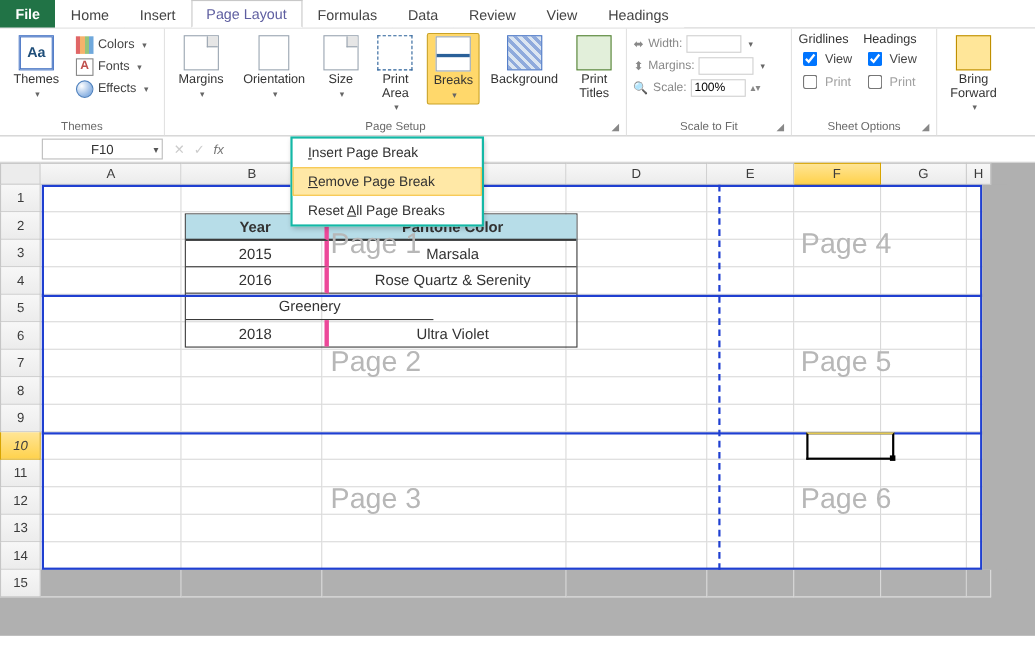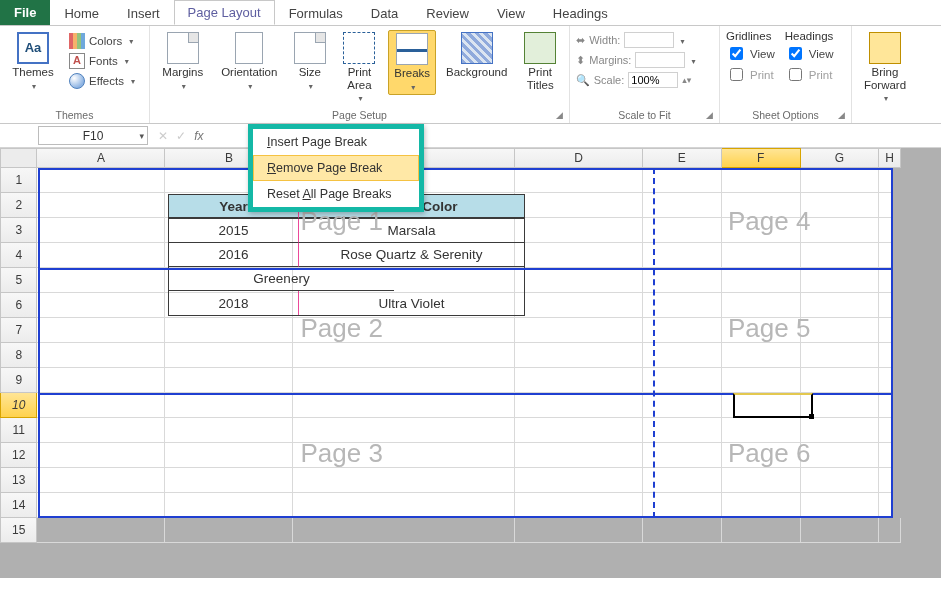--- a/index.html
+++ b/index.html
@@ -38,21 +38,21 @@
   .ic.breaks{position:relative;}
   .ic.bg{background:repeating-linear-gradient(45deg,#8faadc,#8faadc 3px,#dbe5f1 3px,#dbe5f1 6px);border:1px solid #4472c4;}
   .ic.titles{background:#e2efda;border:1px solid #548235;}
   .ic.forward{background:#ffe699;border:1px solid #bf8f00;}
   .spin-row{display:flex;align-items:center;gap:4px;font-size:11px;color:#888;}
   .spin-row input{width:50px;height:16px;border:1px solid #d0d0d0;font-size:11px;padding:0 2px;background:#fff;}
   .check-row{display:flex;align-items:center;gap:4px;font-size:11.5px;color:#444;}
   .check-row.dim{color:#a0a0a0;}
   .caret-r::after{content:"▾";font-size:8px;margin-left:2px;color:#666;}
   
-  .dropdown{position:absolute; left:248px; top:124px; width:176px; background:#fff; border:5px solid #14b8a6; box-shadow:1px 2px 5px rgba(0,0,0,.25); z-index:50;}
+  .dropdown{position:absolute; left:264px; top:124px; width:176px; background:#fff; border:2px solid #14b8a6; box-shadow:1px 2px 5px rgba(0,0,0,.25); z-index:50;}
   .dropdown .item{padding:6px 14px; font-size:12.5px; color:#333; display:flex; align-items:center;}
   .dropdown .item.hover{background:#ffe8a6; border:1px solid #f5c242; padding:5px 13px;}
   .ul{text-decoration:underline;}
   
   .namebar{display:flex;align-items:center;border-bottom:1px solid #d4d4d4;height:24px;background:#fff;}
   .namebox{width:110px;border:1px solid #bcbcbc;margin:2px 0 2px 38px;height:19px;display:flex;align-items:center;padding:0 6px;font-size:12px;background:#fff;position:relative;text-align:center;justify-content:center;}
   .namebox .arrow{position:absolute;right:3px;font-size:9px;color:#555;}
   .fx-area{display:flex;align-items:center;margin-left:10px;gap:8px;color:#9a9a9a;}
   .fx{font-style:italic;color:#777;font-size:12px;}
   
@@ -68,21 +68,21 @@
   .rh.sel{background:linear-gradient(#ffe595,#ffd24d);border-color:#d8a400;font-style:italic;}
   .cell{border-right:1px solid #d9d9d9;border-bottom:1px solid #d9d9d9;position:relative;}
   
   .overlay{position:absolute;pointer-events:none;}
   .solid-blue{border:2px solid #1f3fd1;}
   .dash-blue{border-left:2px dashed #1f3fd1;}
   .page-lbl{position:absolute;color:#b7b7b7;font-size:26px;font-weight:400;white-space:nowrap;}
   
   .data-table{position:absolute;left:168px;top:27px;border:1px solid #3a3a3a;}
   .dt-row{display:flex;}
-  .dt-cell{height:24px;display:flex;align-items:center;justify-content:center;font-size:13.5px;border-bottom:1px solid #3a3a3a;border-right:1px solid #ec4899;}
+  .dt-cell{height:24px;display:flex;align-items:center;justify-content:center;font-size:13.5px;border-bottom:1px solid #3a3a3a;border-right:4px solid #ec4899;}
   .dt-row:last-child .dt-cell{border-bottom:none;}
   .dt-cell:last-child{border-right:none;}
   .dt-head{background:#b7dde8;font-weight:bold;border-bottom:2px solid #3a3a3a;}
   .active-cell-ind{position:absolute;border:2px solid #000;border-top:2px solid #e3c84f;pointer-events:none;}
   .active-cell-ind::after{content:"";position:absolute;right:-3px;bottom:-3px;width:5px;height:5px;background:#000;}
   .gray-area{background:#b0b0b0;}
 </style>
 </head>
 <body>
 

